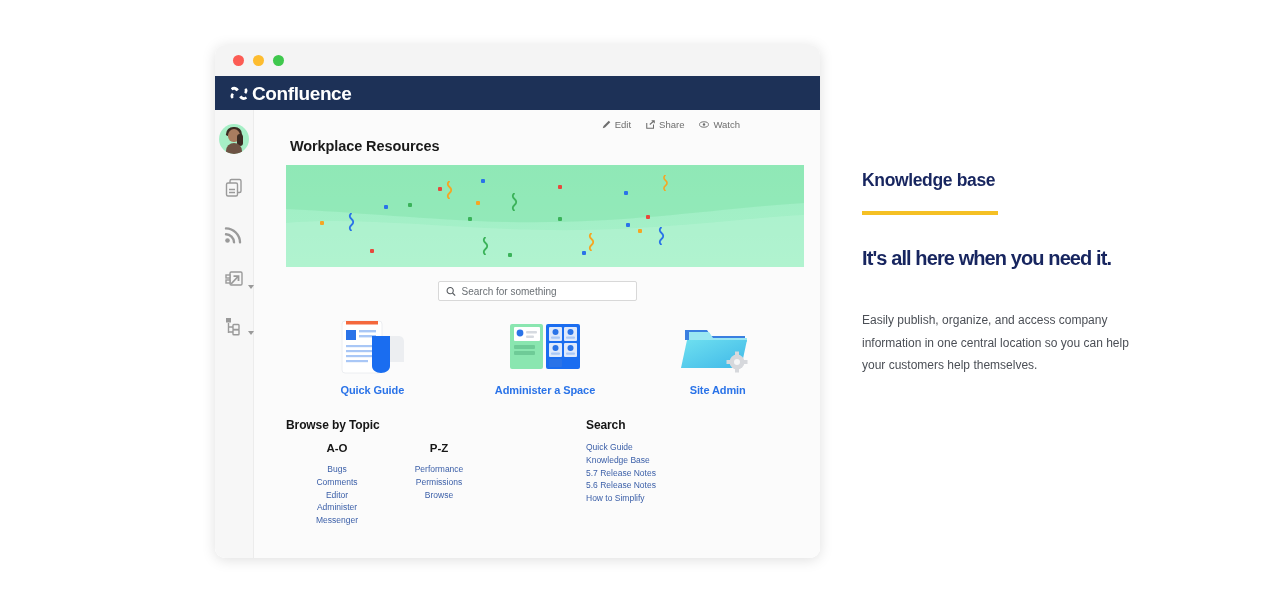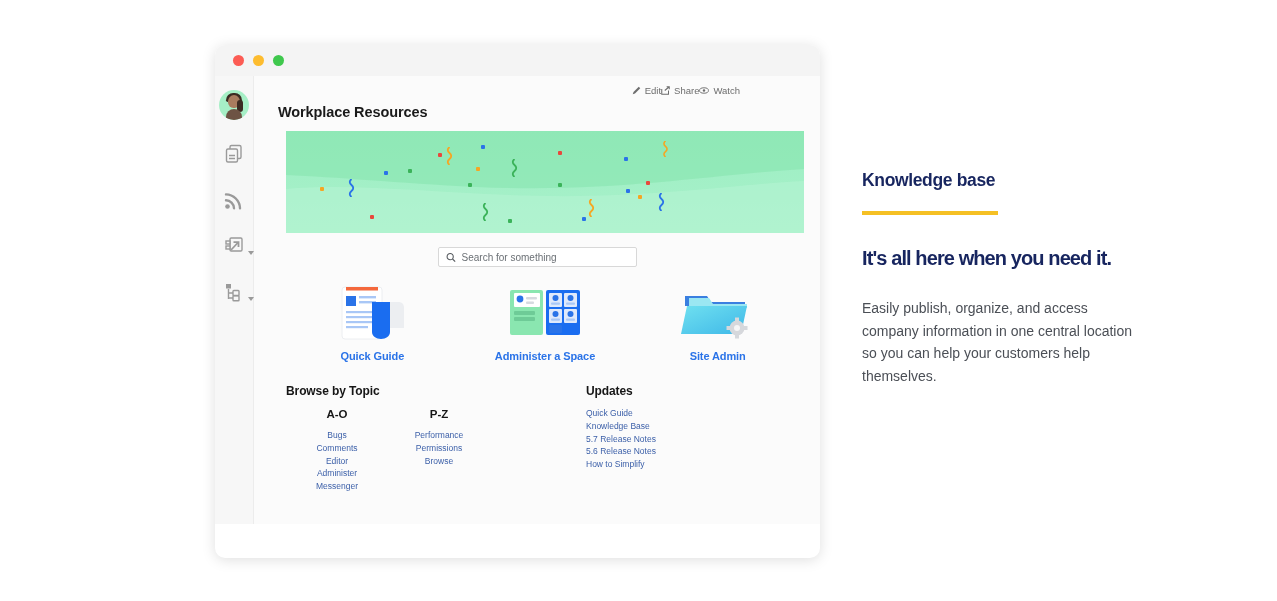--- a/index.html
+++ b/index.html
@@ -147,37 +147,37 @@
   .content {
     flex: 1;
     background: #fbfbfb;
     position: relative;
     padding: 0 16px 0 16px;
     box-sizing: border-box;
   }
   .pagetools {
     display: flex;
     justify-content: flex-end;
-    gap: 0;
+    gap: 15px;
     padding-top: 9px;
     padding-right: 64px;
   }
   .tool {
     display: flex;
     align-items: center;
     gap: 4px;
     color: #6d6d6d;
     font-size: 9.5px;
     font-weight: 500;
     cursor: pointer;
   }
   .tool svg { display: block; }
 
   .page-title {
-    margin: 8px 0 0 8px;
+    margin: 8px 0 0 20px;
     font-size: 14.5px;
     font-weight: bold;
     color: #1a1a1a;
     letter-spacing: -0.1px;
   }
 
   
   .banner {
     margin: 11px 0 0 16px;
     width: 518px;
@@ -325,37 +325,46 @@
     margin: 20px 0 24px 0;
   }
   .promo-head {
     font-size: 20px;
     font-weight: bold;
     color: #17255f;
     line-height: 38px;
     letter-spacing: -0.9px;
   }
   .promo-body {
-    margin-top: 20px;
-    font-size: 14px;
+    margin-top: 32px;
+    font-size: 12px;
     color: #4b4f56;
     line-height: 22.5px;
   }
 </style>
 </head>
 <body>
 
 <div class="window">
 
   <div class="titlebar">
     <span class="dot red"></span>
     <span class="dot yellow"></span>
     <span class="dot green"></span>
   </div>
 
+  <div class="appbar">
+    <svg class="logo-mark" viewBox="0 0 22 18">
+      <path d="M2 3.2 C5 0.6 8.4 1.4 10.8 4.6 L8.4 6.6 C6.8 4.6 5.1 4.3 3.6 5.4 Z" fill="#ffffff"></path>
+      <path d="M20 14.6 C17 17.2 13.6 16.4 11.2 13.2 L13.6 11.2 C15.2 13.2 16.9 13.5 18.4 12.4 Z" fill="#ffffff"></path>
+      <path d="M3.2 14.9 C1 13.1 1.2 10.6 3.2 8.4 L5.4 10.2 C4.5 11.3 4.4 12.2 5.1 13.1 Z" fill="#ffffff"></path>
+      <path d="M18.8 3 C21 4.8 20.8 7.3 18.8 9.5 L16.6 7.7 C17.5 6.6 17.6 5.7 16.9 4.8 Z" fill="#ffffff"></path>
+    </svg>
+    <span class="logo-text">Confluence</span>
+  </div>
 
   <div class="win-body">
 
     <div class="rail">
 
       <div class="avatar">
         <div class="av-hair"></div>
         <div class="av-head"></div>
         <div class="av-pony"></div>
         <div class="av-body"></div>
@@ -573,21 +582,21 @@
             <div class="browse-col">
               <div class="alpha">P-Z</div>
               <a class="lnk">Performance</a>
               <a class="lnk">Permissions</a>
               <a class="lnk">Browse</a>
             </div>
           </div>
         </div>
 
         <div class="col-updates">
-          <div class="sec-title upd-title">Updates</div>
+          <div class="sec-title upd-title">Search</div>
           <a class="lnk">Quick Guide</a>
           <a class="lnk">Knowledge Base</a>
           <a class="lnk">5.7 Release Notes</a>
           <a class="lnk">5.6 Release Notes</a>
           <a class="lnk">How to Simplify</a>
         </div>
       </div>
 
     </div>
   </div>

